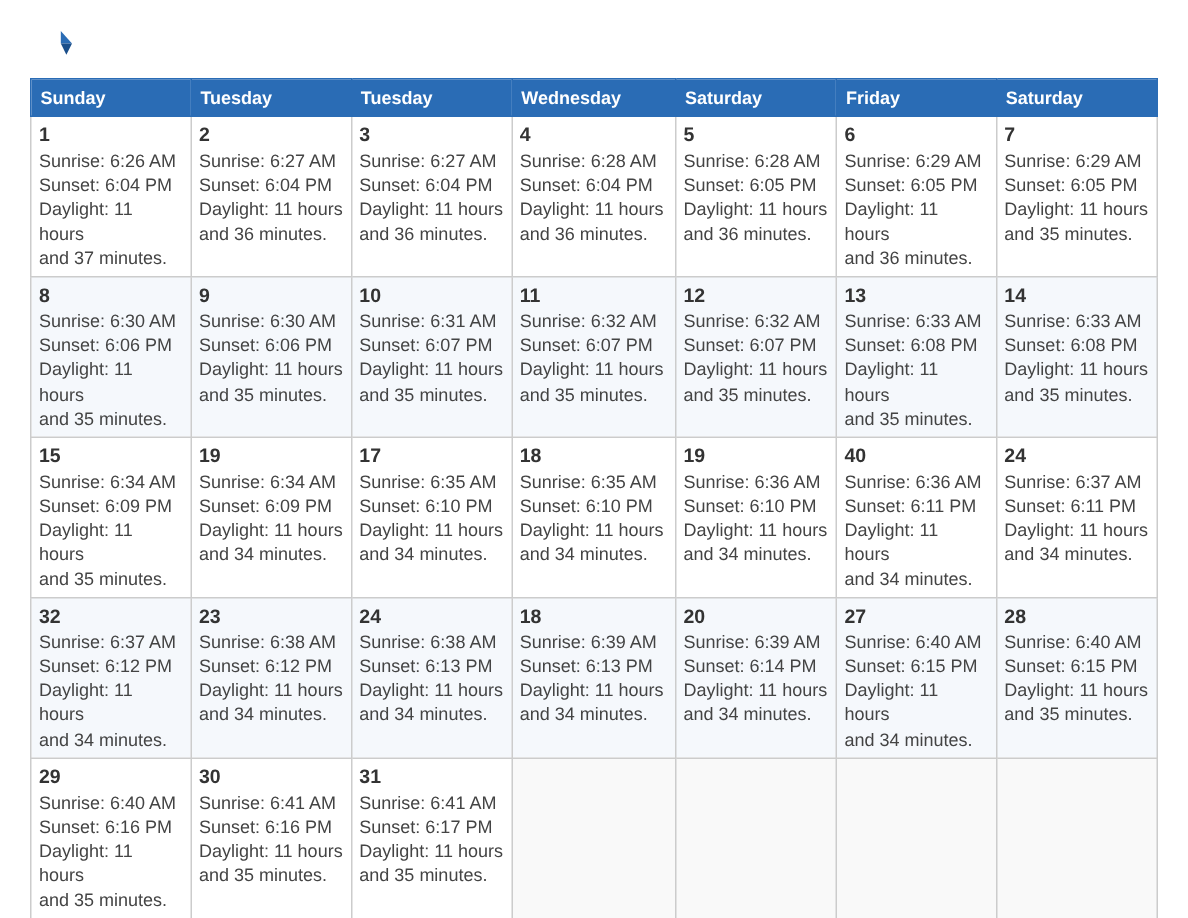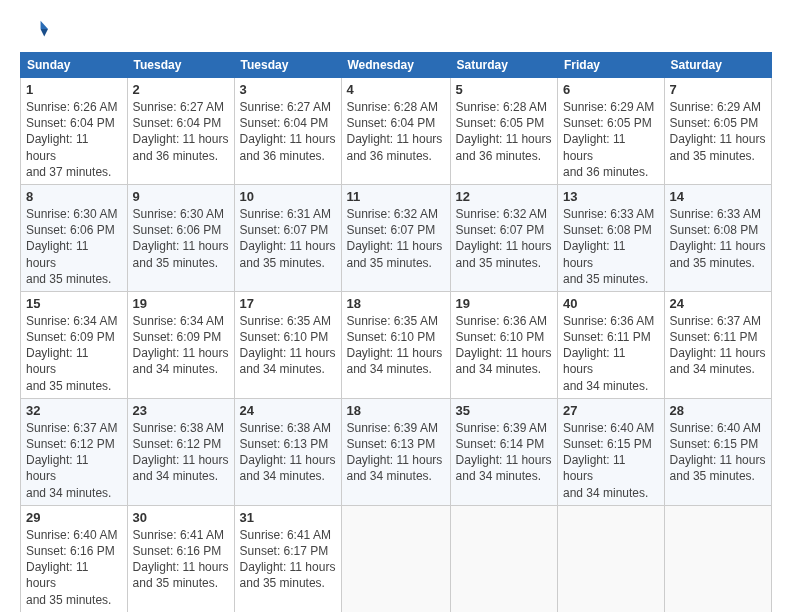--- a/index.html
+++ b/index.html
@@ -305,21 +305,21 @@
 and 34 minutes.</div>
           </td>
           <td>
             <span class="day-num">18</span>
             <div class="day-info" style="white-space: pre-line;">Sunrise: 6:39 AM
 Sunset: 6:13 PM
 Daylight: 11 hours
 and 34 minutes.</div>
           </td>
           <td>
-            <span class="day-num">35</span>
+            <span class="day-num">20</span>
             <div class="day-info" style="white-space: pre-line;">Sunrise: 6:39 AM
 Sunset: 6:14 PM
 Daylight: 11 hours
 and 34 minutes.</div>
           </td>
           <td>
             <span class="day-num">27</span>
             <div class="day-info" style="white-space: pre-line;">Sunrise: 6:40 AM
 Sunset: 6:15 PM
 Daylight: 11 hours

